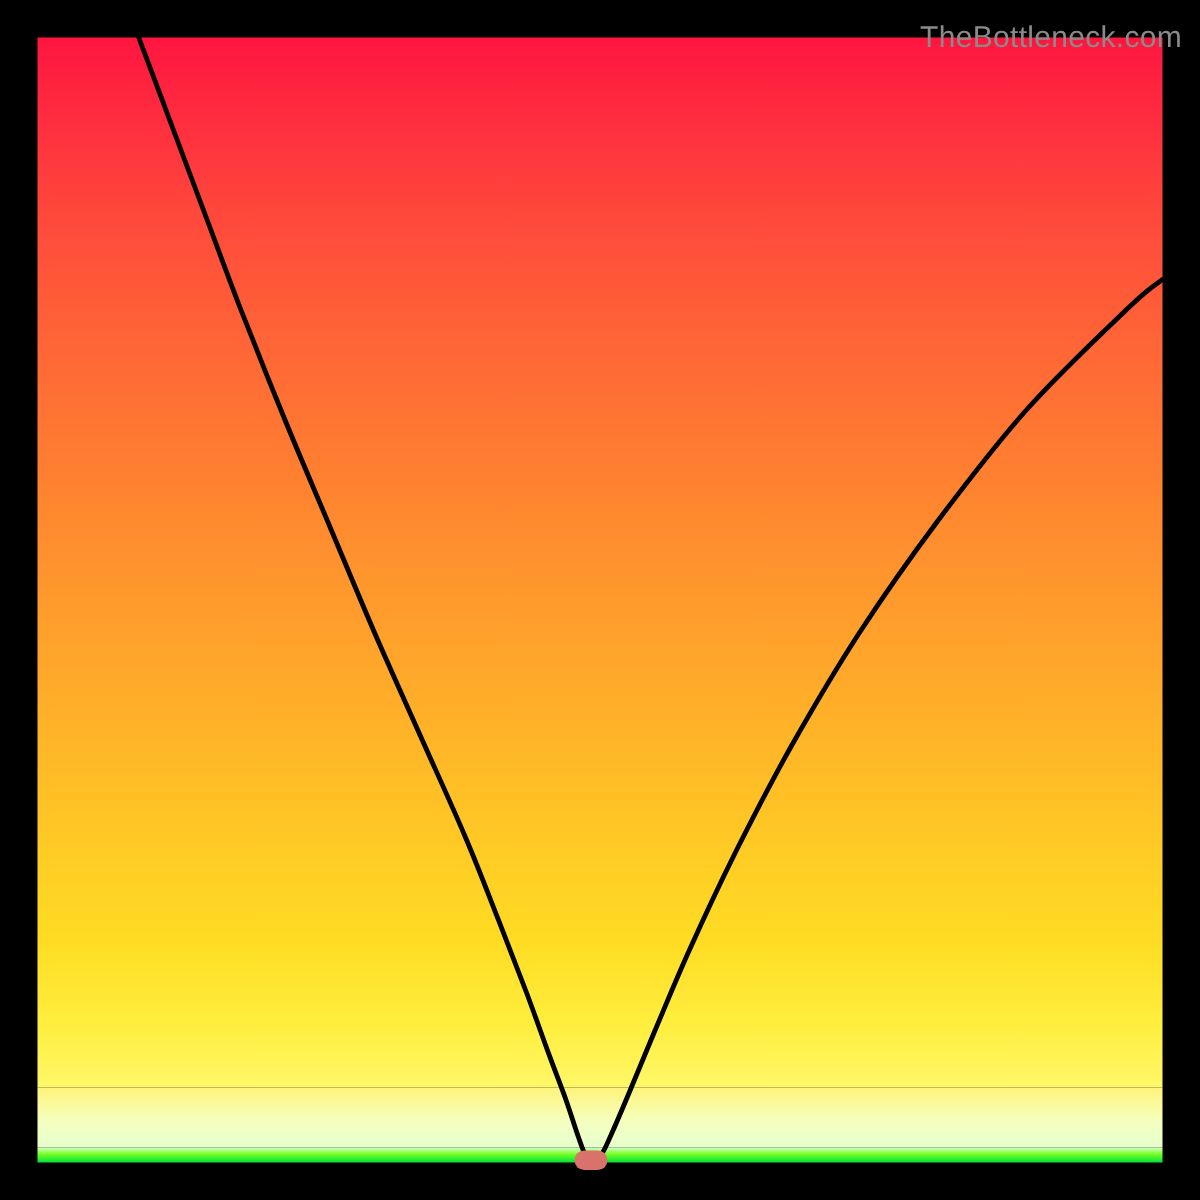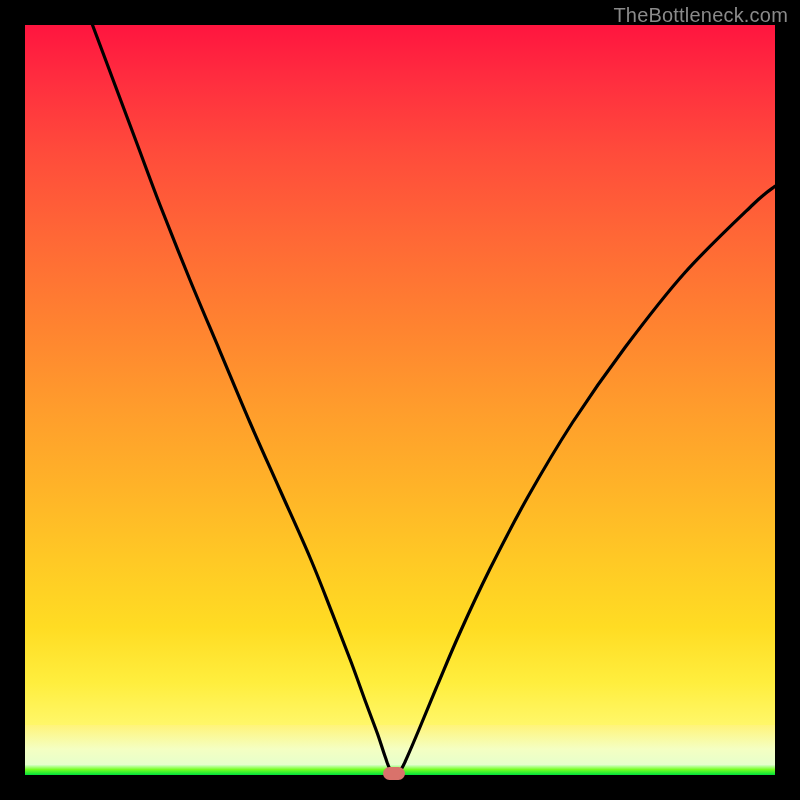--- a/index.html
+++ b/index.html
@@ -38,21 +38,21 @@
         #ff9d2c 55%,
         #ffb328 66%,
         #ffc825 76%,
         #ffdc23 86%,
         #ffee3e 94%,
         #fff769 100%
       ) 0 0 / 100% 700px no-repeat;
   }
   .watermark {
     position: absolute;
-    top: 4px;
+    top: 14px;
     right: 12px;
     color: #8a8a8a;
     font-size: 20px;
     letter-spacing: 0.2px;
     font-weight: 400;
   }
   svg.curve {
     position: absolute;
     left: 0;
     top: 0;

